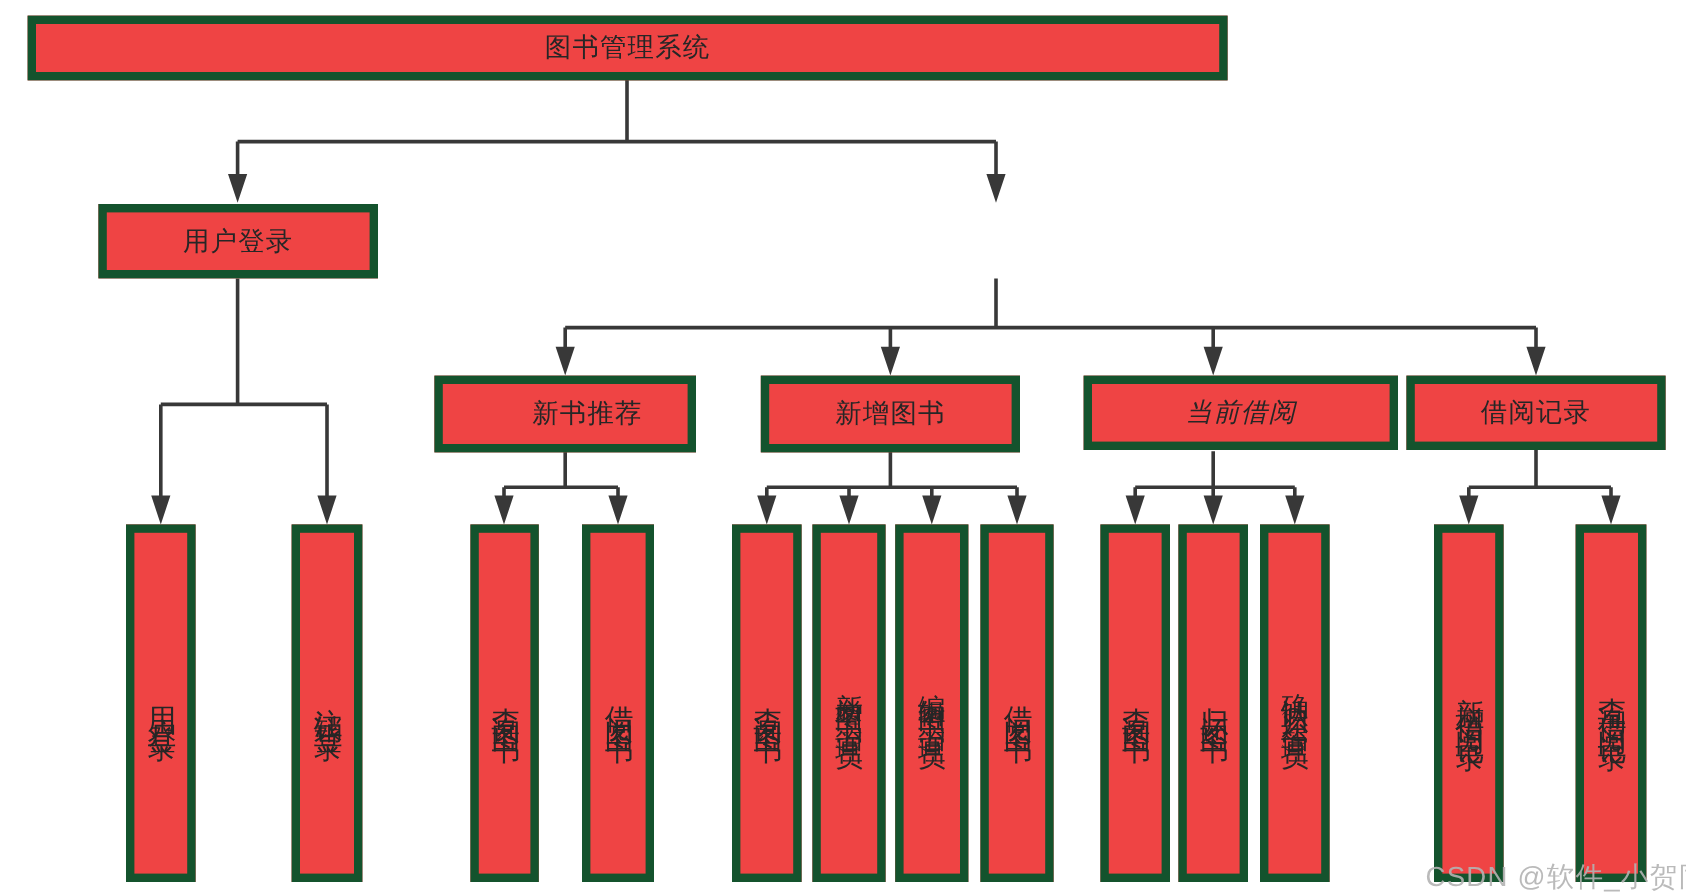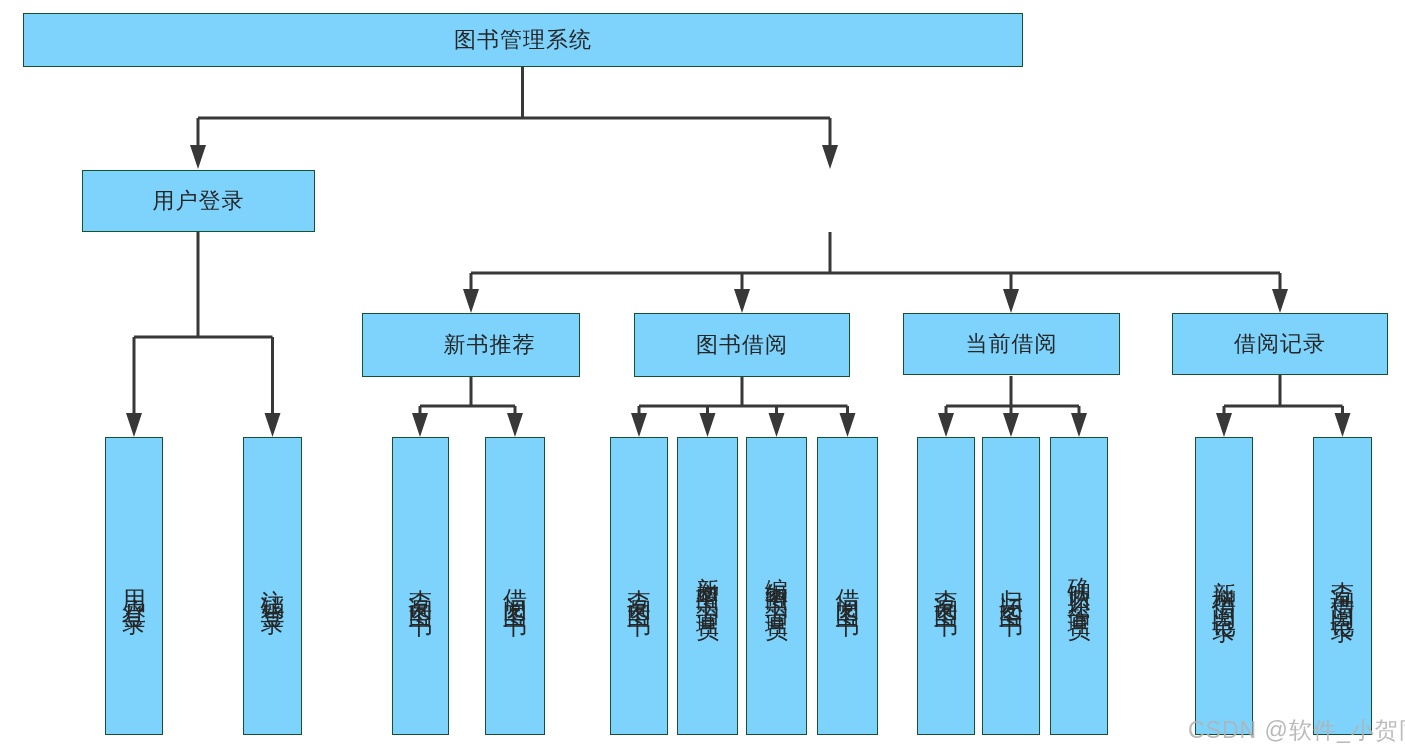--- a/index.html
+++ b/index.html
@@ -21,22 +21,22 @@
     position: absolute;
     left: 0;
     top: 0;
     width: 1405px;
     height: 747px;
     pointer-events: none;
   }
   .box {
     position: absolute;
     box-sizing: border-box;
-    background: #7dd3fc;
-    border: 1px solid #14532d;
+    background: #ef4444;
+    border: 7px solid #14532d;
     display: flex;
     align-items: center;
     justify-content: center;
     color: #262626;
     z-index: 2;
   }
   .h-box {
     font-size: 22px;
     letter-spacing: 1px;
     white-space: nowrap;
@@ -108,22 +108,22 @@
              M1071 413 L1087 413 L1079 437 Z
              M1216 413 L1232 413 L1224 437 Z
              M1334.5 413 L1350.5 413 L1342.5 437 Z"></path>
   </svg>
 
   <div class="box h-box" style="left:23px; top:13px; width:1000px; height:54px;">图书管理系统</div>
 
   <div class="box h-box" style="left:82px; top:170px; width:233px; height:62px;">用户登录</div>
 
   <div class="box h-box" style="left:362px; top:313px; width:218px; height:64px;padding-left:37px;">新书推荐</div>
-  <div class="box h-box" style="left:634px; top:313px; width:216px; height:64px;">图书借阅</div>
-  <div class="box h-box" style="left:903px; top:313px; width:217px; height:62px;">当前借阅</div>
+  <div class="box h-box" style="left:634px; top:313px; width:216px; height:64px;">新增图书</div>
+  <div class="box h-box" style="left:903px; top:313px; width:262px; height:62px;font-style:italic;">当前借阅</div>
   <div class="box h-box" style="left:1172px; top:313px; width:216px; height:62px;">借阅记录</div>
 
   <div class="box v-box" style="left:105px; top:437px; width:58px; height:298px;">用户登录</div>
   <div class="box v-box" style="left:243px; top:437px; width:59px; height:298px;">注销登录</div>
 
   <div class="box v-box" style="left:392px; top:437px; width:57px; height:298px;">查询图书</div>
   <div class="box v-box" style="left:485px; top:437px; width:60px; height:298px;">借阅图书</div>
 
   <div class="box v-box" style="left:610px; top:437px; width:58px; height:298px;">查询图书</div>
   <div class="box v-box dense" style="left:677px; top:437px; width:61px; height:298px;">新增图书（管理员）</div>

